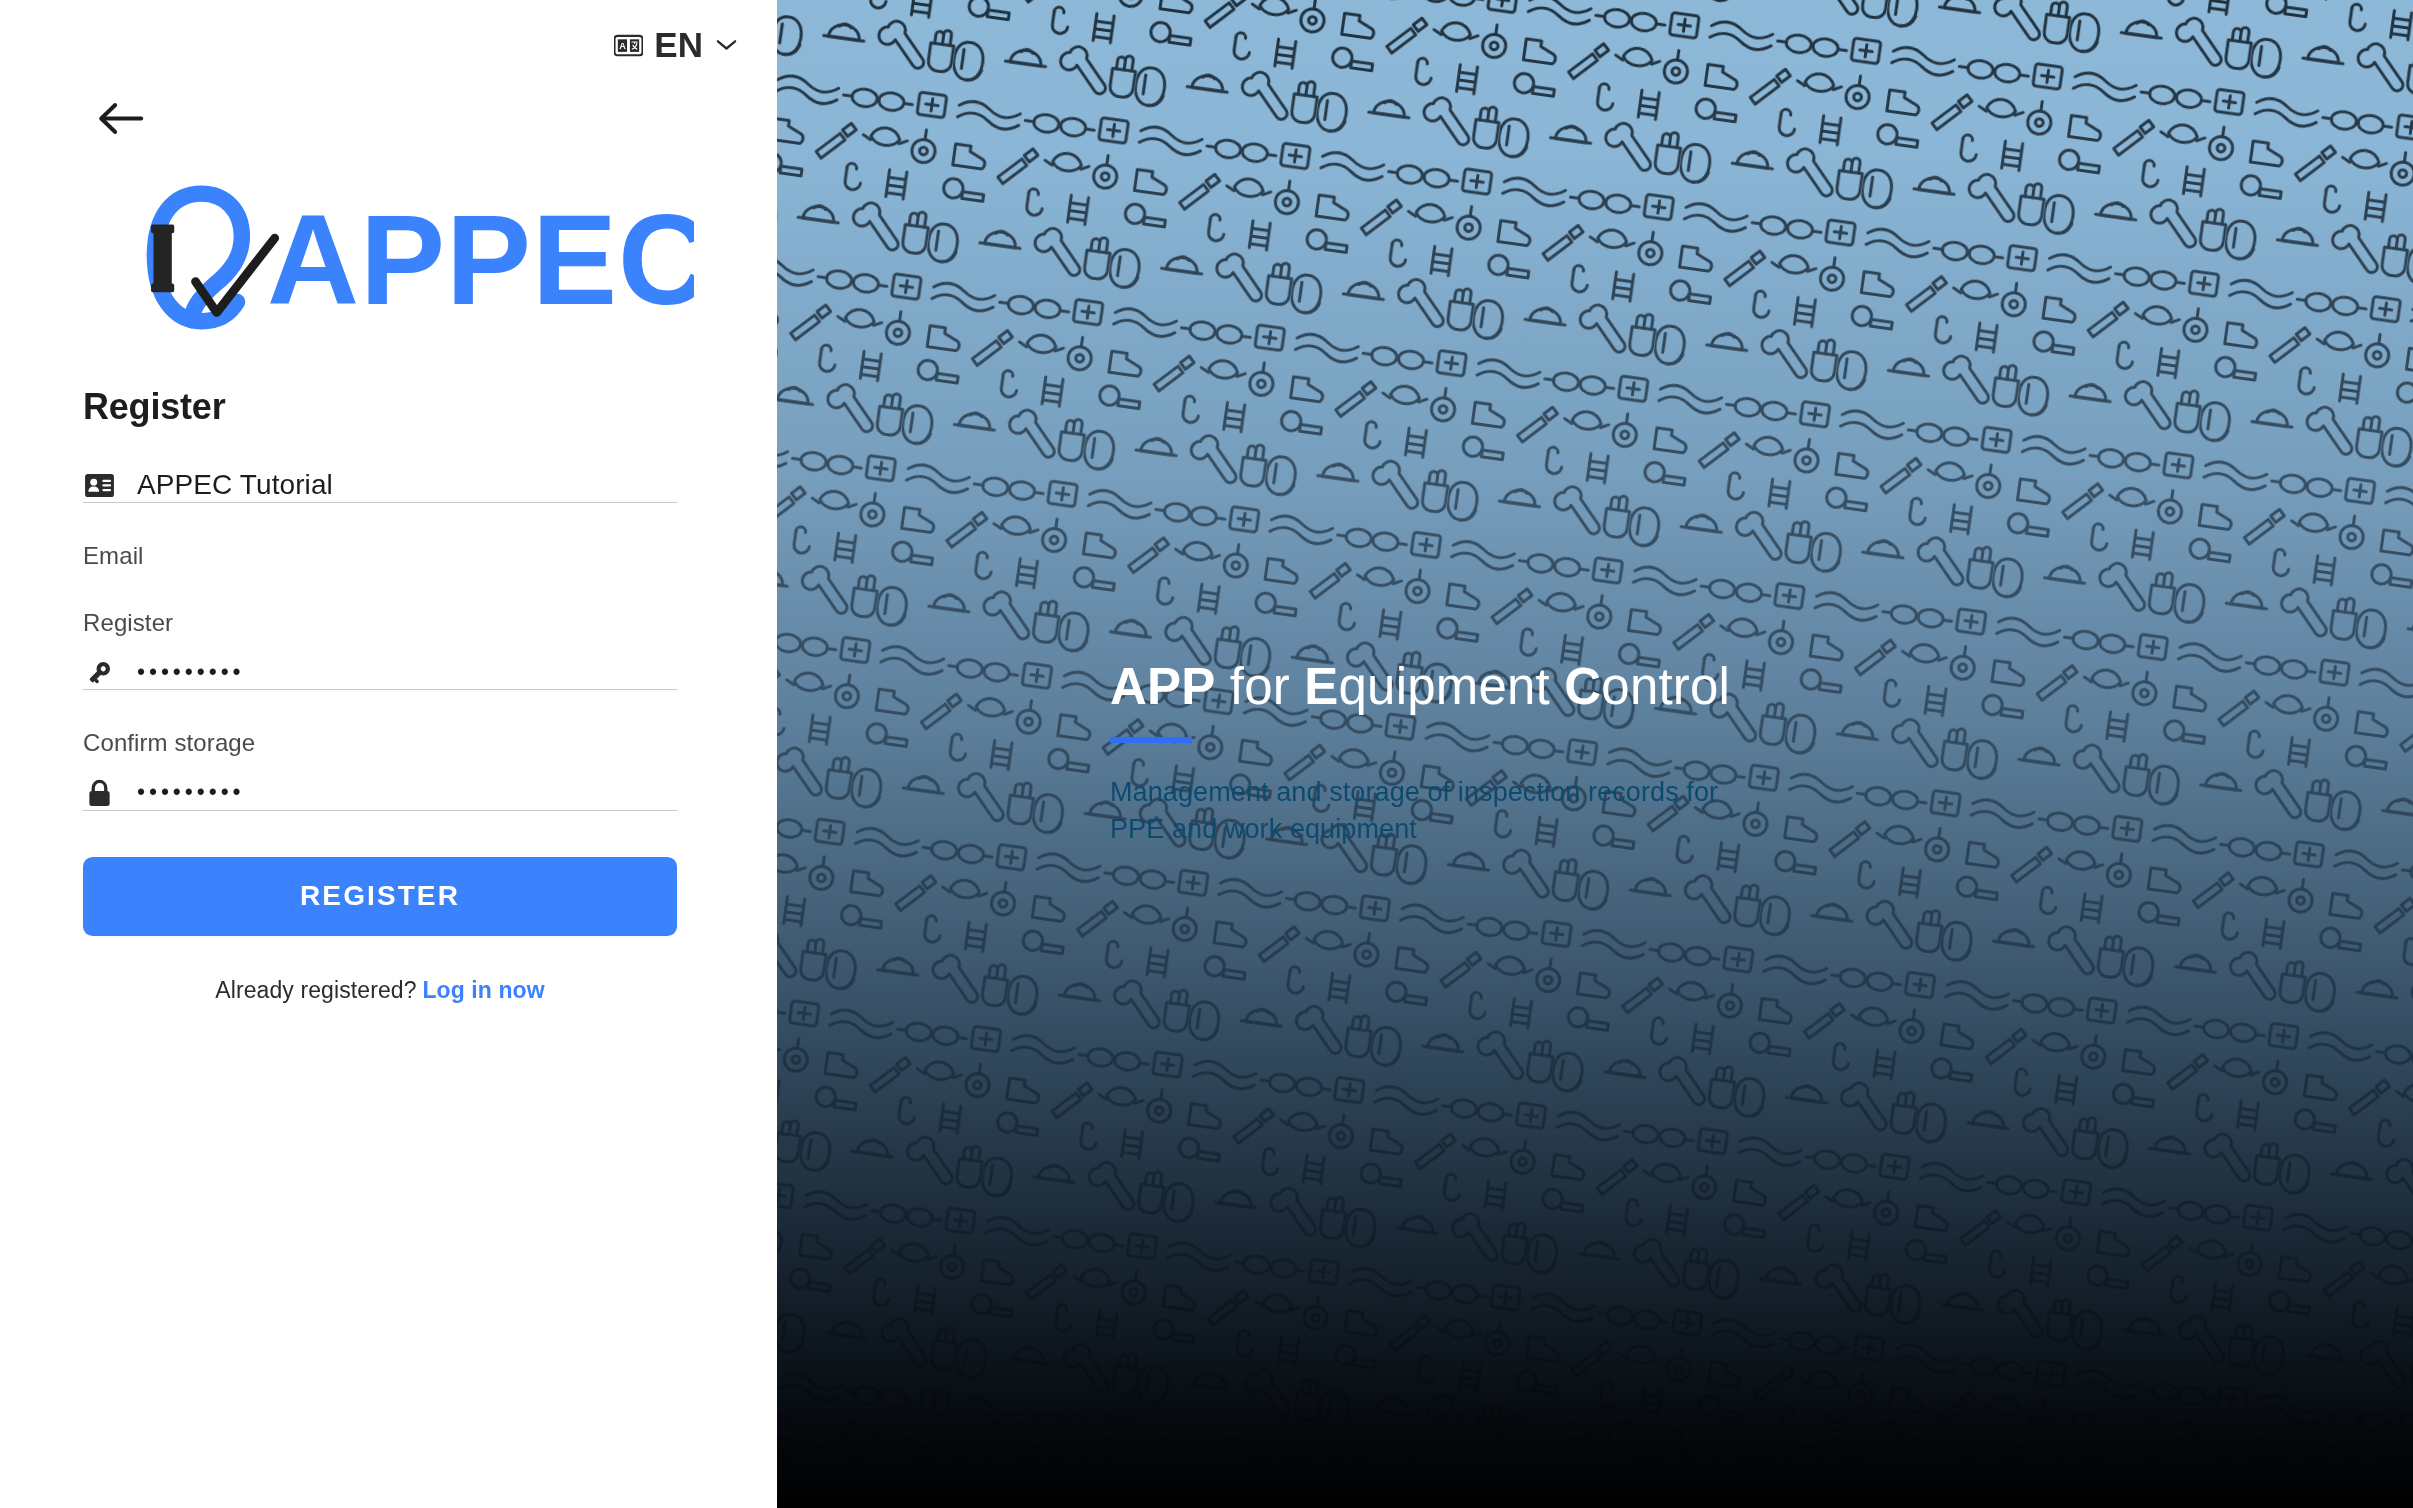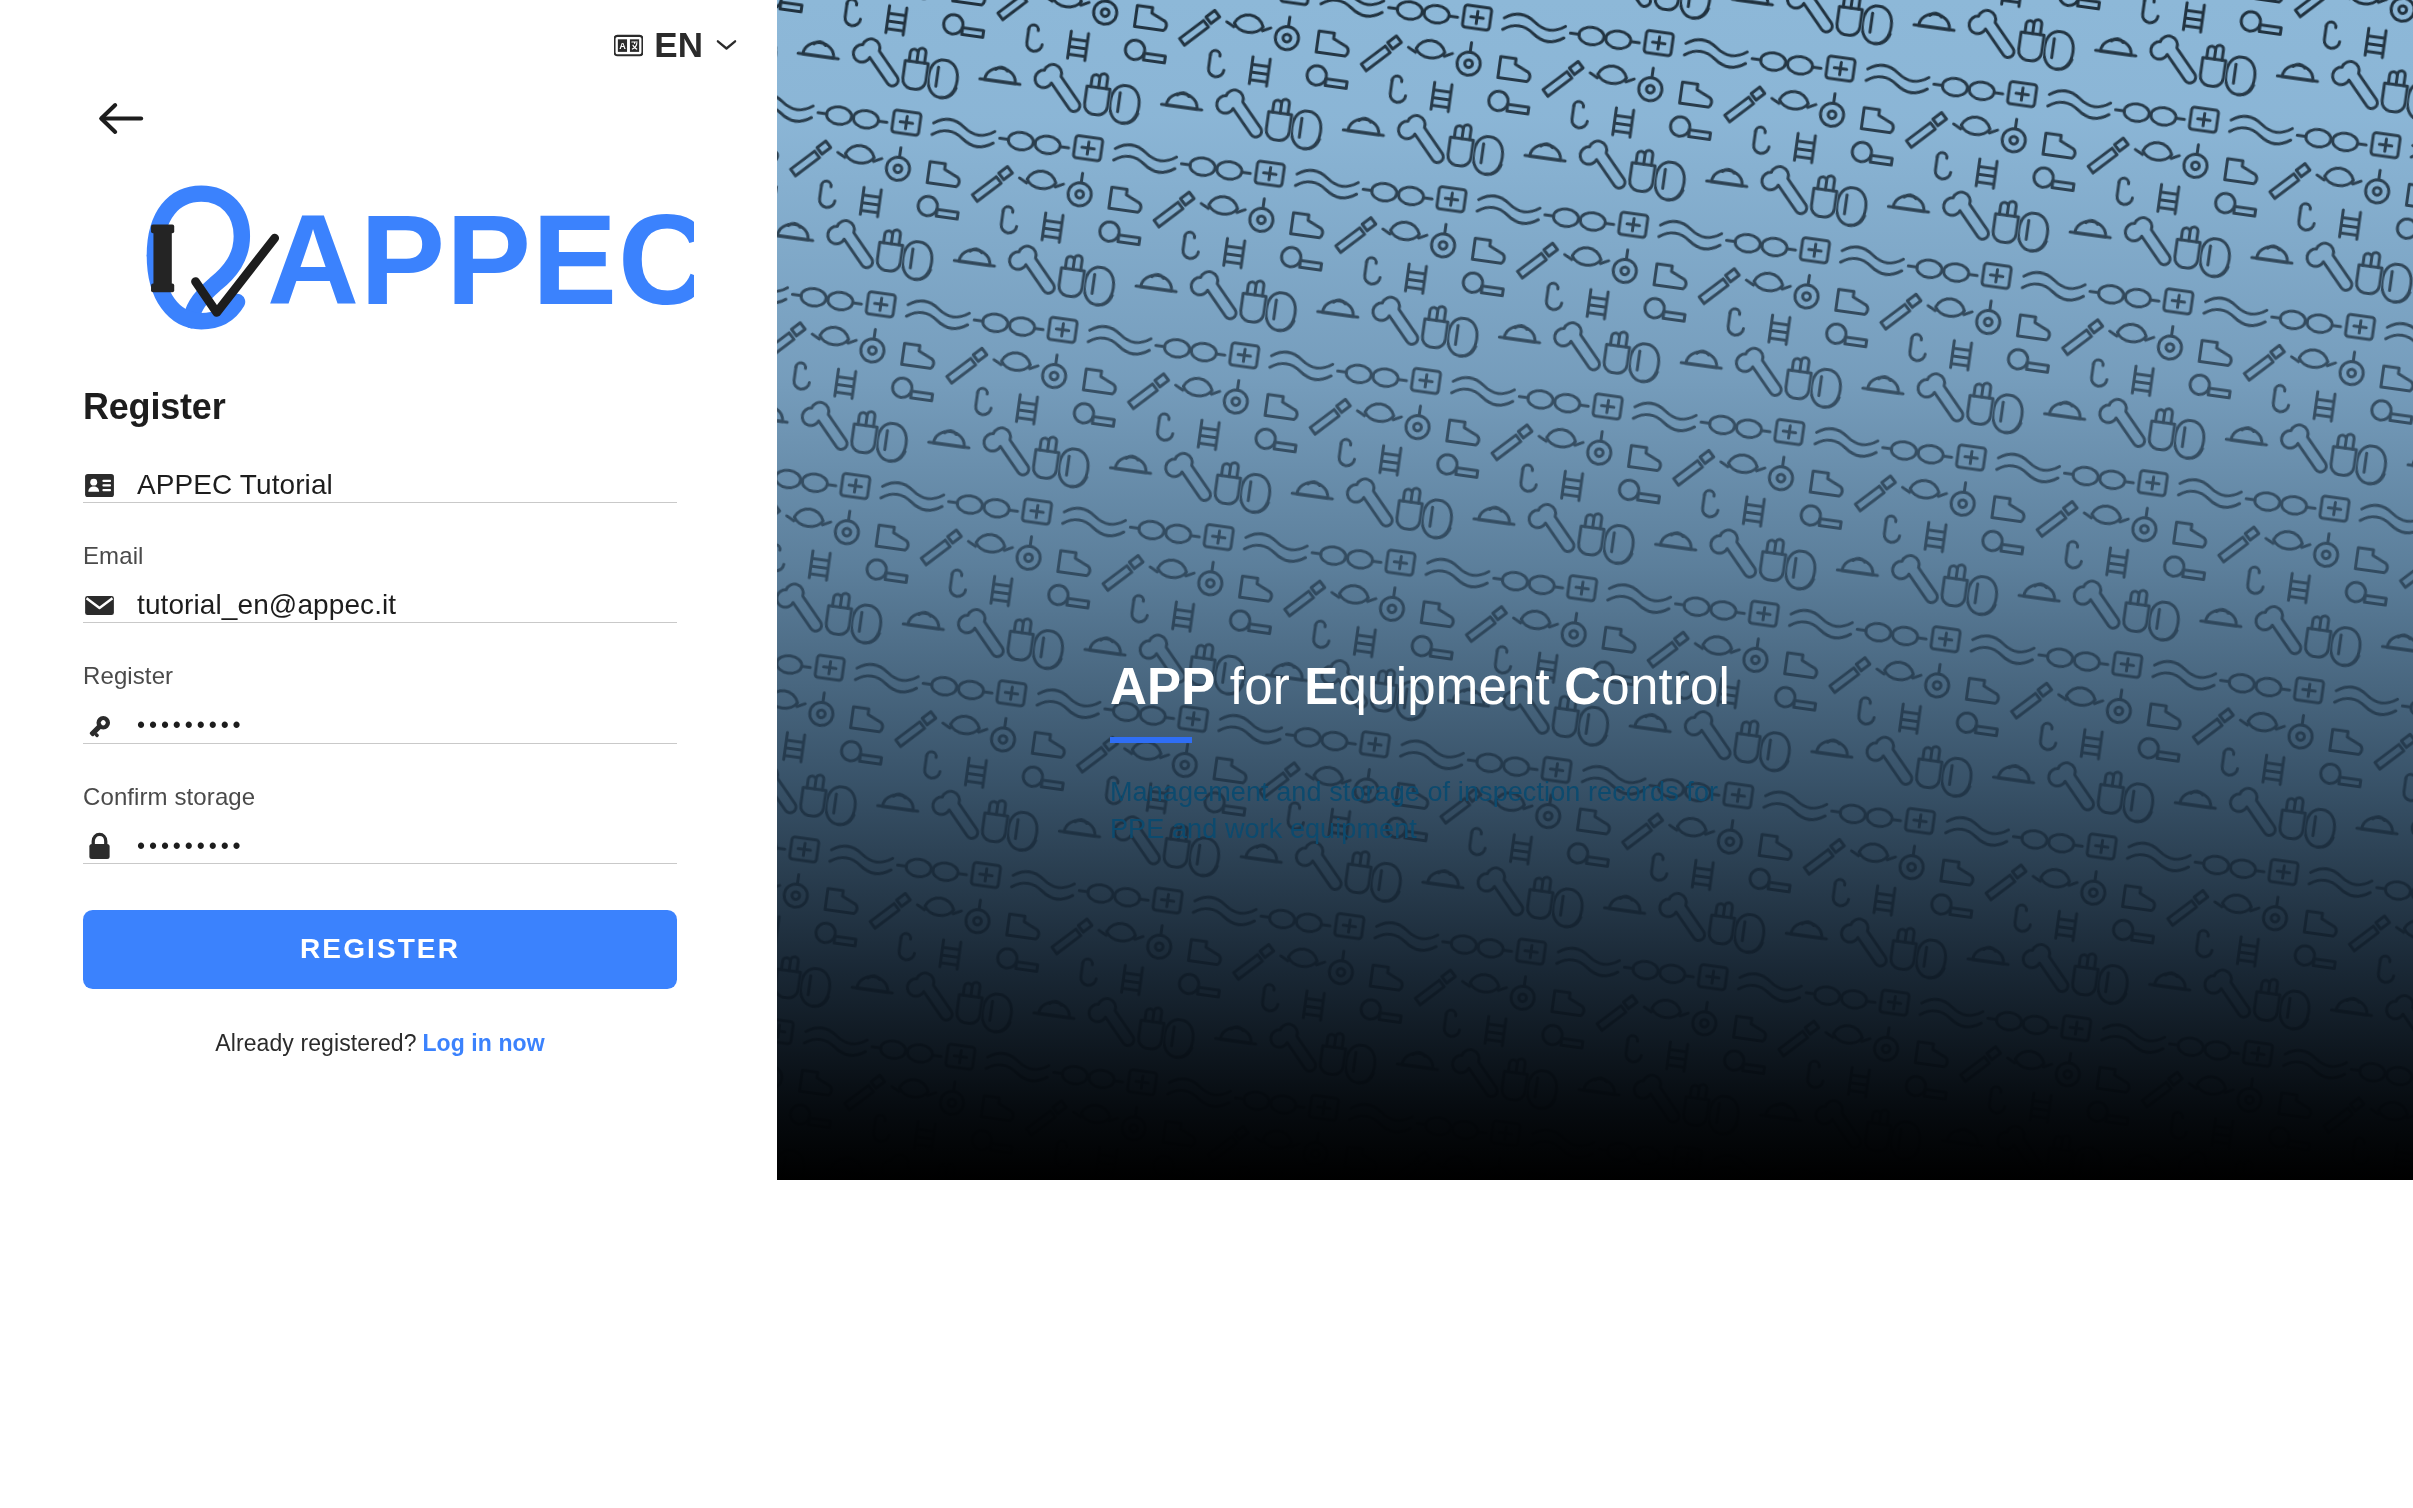--- a/index.html
+++ b/index.html
@@ -140,21 +140,21 @@
   .footer-line .login-link {
     color:#3b82fd;
     font-weight:bold;
     cursor:pointer;
     margin-left:5.8px;
   }
 
   
   .right-panel {
     flex:1 1 auto;
-    height:1180px;
+    height:1508px;
     position:relative;
     overflow:hidden;
     background:#8db8d8;
   }
   .pattern-layer {
     position:absolute;
     inset:0;
     opacity:0.85;
   }
   .gradient-layer {
@@ -264,29 +264,20 @@
             <rect x="19" y="11.8" width="9" height="2.3" rx="1" fill="#ffffff"></rect>
             <rect x="19" y="16.6" width="9" height="2.3" rx="1" fill="#ffffff"></rect>
           </svg>
         </span>
         <span class="field-value" placeholder="Name or company name">APPEC Tutorial</span>
       </div>
     </div>
 
     <div class="field">
       <div class="field-label">Email</div>
-      <div class="field-row">
-        <span class="field-icon">
-          <svg width="31" height="23" viewBox="0 0 32 24" xmlns="http://www.w3.org/2000/svg">
-            <rect x="1" y="2" width="30" height="20" rx="2.5" fill="#2b2b2b"></rect>
-            <path d="M2.5 4.5 L16 14.5 L29.5 4.5" fill="none" stroke="#ffffff" stroke-width="2.6" stroke-linejoin="round"></path>
-          </svg>
-        </span>
-        <span class="field-value" placeholder="Email">tutorial_en@appec.it</span>
-      </div>
     </div>
 
     <div class="field">
       <div class="field-label">Register</div>
       <div class="field-row">
         <span class="field-icon">
           <svg width="31" height="31" viewBox="0 0 32 32" xmlns="http://www.w3.org/2000/svg">
             <g transform="rotate(-45 16 16)">
               <circle cx="21.5" cy="16" r="7" fill="#2b2b2b"></circle>
               <circle cx="21.5" cy="16" r="2.6" fill="#ffffff"></circle>

